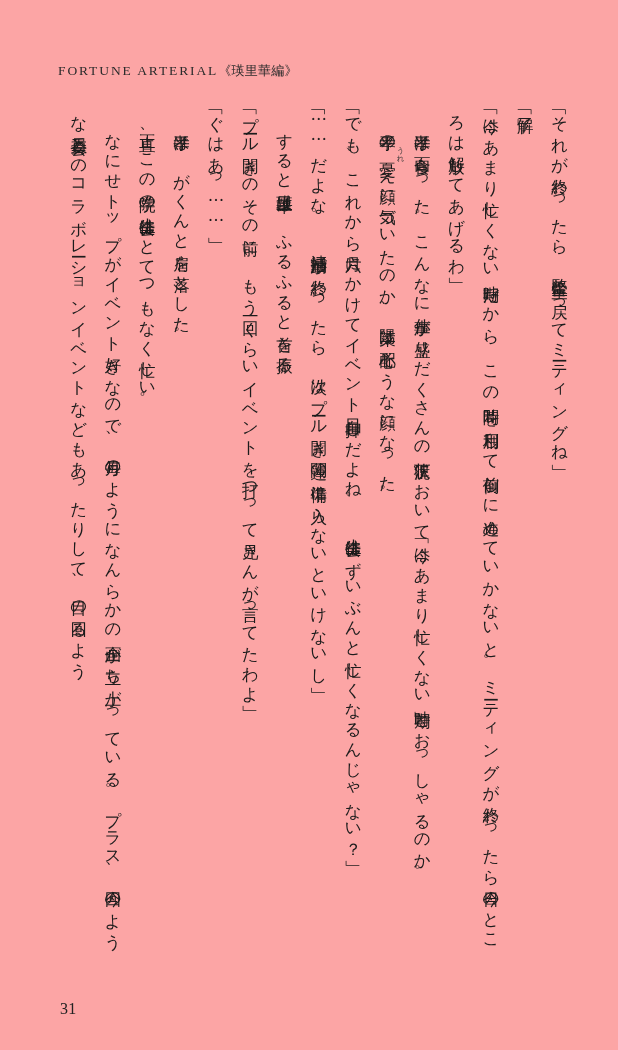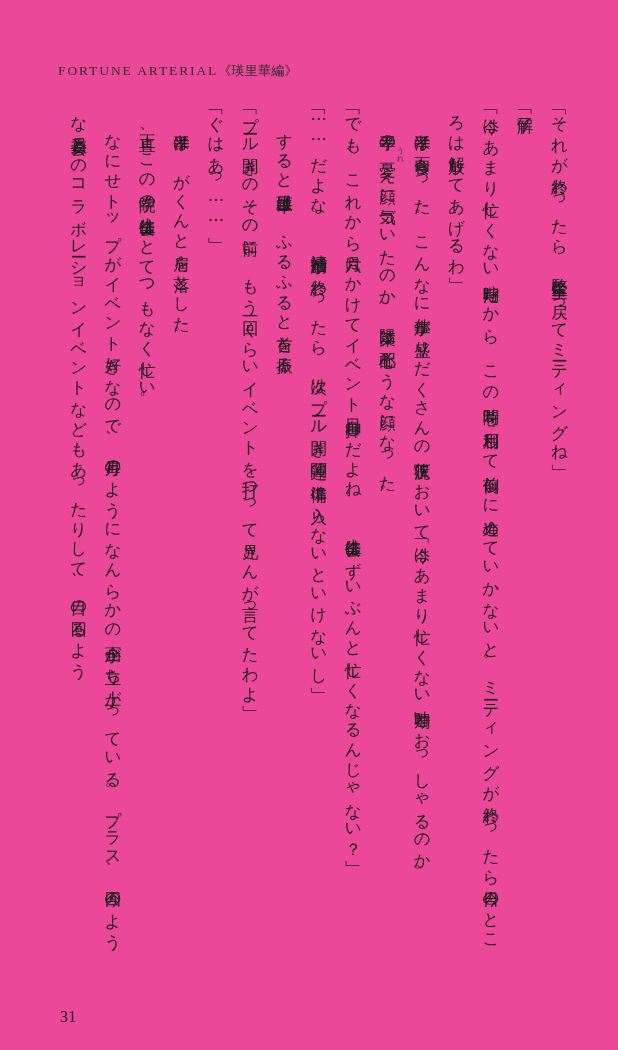--- a/index.html
+++ b/index.html
@@ -11,21 +11,21 @@
     height: 1050px;
     background: #ffffff;
     font-family: "Liberation Serif", "DejaVu Serif", serif;
     color: #1a1a1a;
     overflow: hidden;
     position: relative;
   }
   .page {
     position: absolute;
     inset: 0;
-    background: #ec4899;
+    background: #fca5a5;
     padding-left: 24px;
   }
   
   .runhead {
     position: absolute;
     top: 62px;
     left: 58px;
     font-size: 13.5px;
     letter-spacing: 0.06em;
     color: #2b2b2b;
@@ -76,21 +76,21 @@
   rt {
     font-size: 0.45em;
     letter-spacing: 0.02em;
     line-height: 1;
     color: #333;
   }
   
   .folio {
     position: absolute;
     left: 60px;
-    bottom: 24px;
+    bottom: 32px;
     font-size: 16px;
     color: #222;
     font-family: "Liberation Serif", "DejaVu Serif", serif;
     letter-spacing: 0.02em;
   }
 </style>
 </head>
 <body>
 
 <div class="page">

